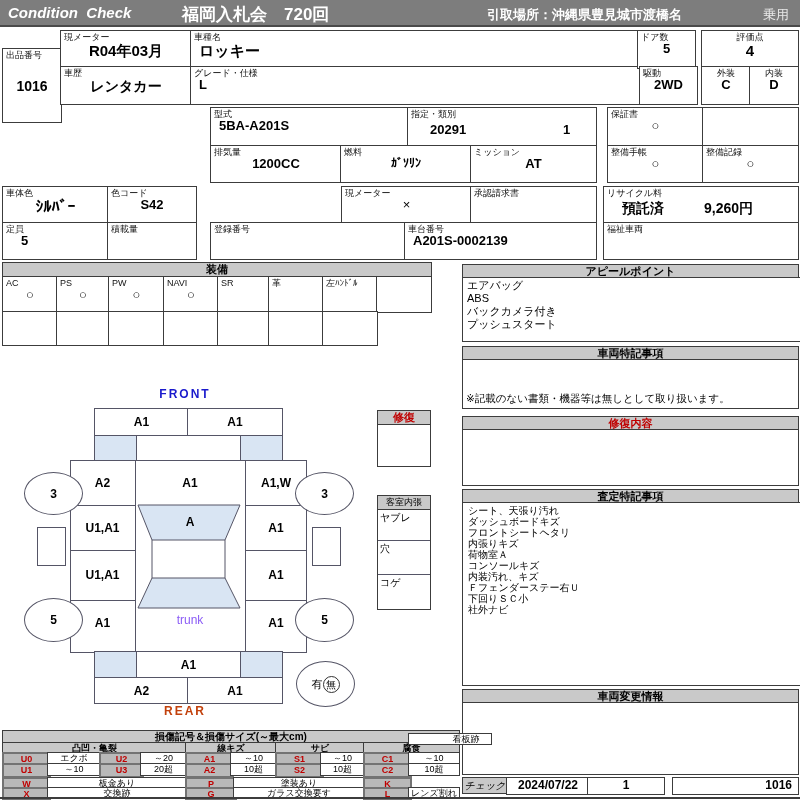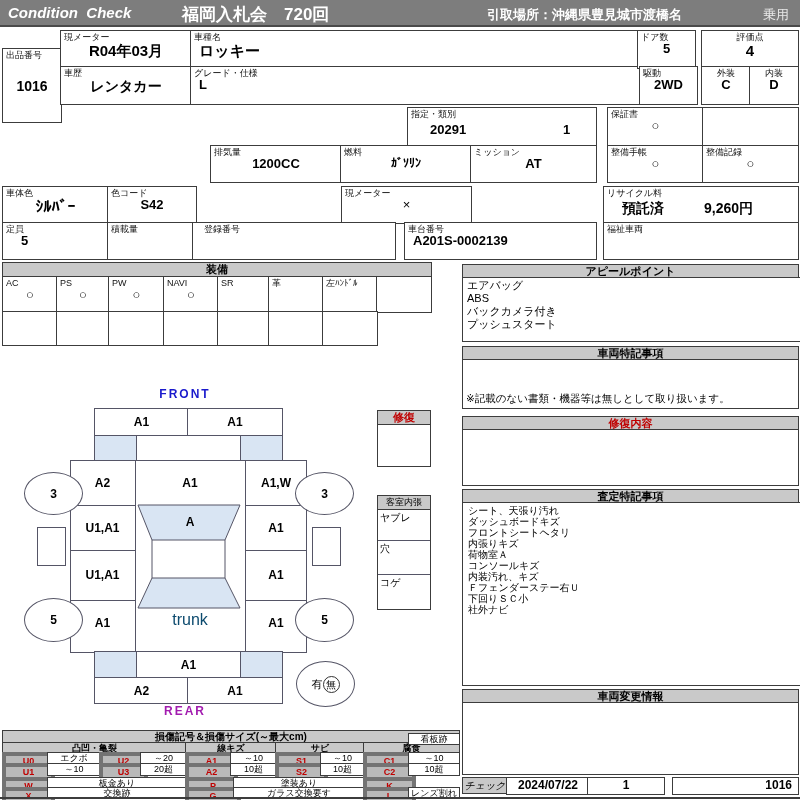--- a/index.html
+++ b/index.html
@@ -15,21 +15,21 @@
   .bx{position:absolute;border:1px solid #3c3c3c;background:#fff;overflow:hidden;}
   .dg{position:absolute;border:1px solid #556;background:#fff;}
   .dgl{position:absolute;font-weight:bold;font-size:12px;display:flex;align-items:center;justify-content:center;white-space:nowrap;}
   .ln{position:absolute;background:#556;}
   .wheel{position:absolute;border:1px solid #556;border-radius:50%;background:#fff;
          display:flex;align-items:center;justify-content:center;font-weight:bold;font-size:12px;}
   .blue{background:#d9e5f3;}
   .mark{display:block;text-align:center;font-size:13px;line-height:14px;}
   .itm{font-size:11px;line-height:13px;white-space:nowrap;}
   .aitm{font-size:10px;line-height:11px;white-space:nowrap;}
-  .code{position:absolute;background:#b9b9b9;border:4px solid #737373;color:#c00000;font-weight:bold;
+  .code{position:absolute;background:#b9b9b9;border:2px solid #737373;color:#c00000;font-weight:bold;
         font-size:9px;text-align:center;line-height:10px;overflow:hidden;}
   .desc{position:absolute;background:#fff;border:1px solid #3c3c3c;font-size:9px;text-align:center;
         line-height:10px;overflow:hidden;white-space:nowrap;}
   .ghd{position:absolute;background:#c9c9c9;border:1px solid #3c3c3c;font-size:9px;font-weight:bold;
        text-align:center;line-height:10px;overflow:hidden;}
 </style>
 </head>
 <body>
 
 <div id="page">
@@ -75,20 +75,24 @@
   </div>
   <div class="cell" style="left:701px;top:66px;width:48px;height:37px;">
     <span class="lbl" style="text-align:center;">外装</span>
     <span class="val">C</span>
   </div>
   <div class="cell" style="left:749px;top:66px;width:48px;height:37px;">
     <span class="lbl" style="text-align:center;">内装</span>
     <span class="val">D</span>
   </div>
 
+  <div class="cell" style="left:210px;top:107px;width:197px;height:38px;">
+    <span class="lbl">型式</span>
+    <span class="val vleft">5BA-A201S</span>
+  </div>
   <div class="cell" style="left:407px;top:107px;width:188px;height:38px;">
     <span class="lbl">指定・類別</span>
     <span class="abs" style="left:22px;top:14px;font-weight:bold;font-size:13px;">20291</span>
     <span class="abs" style="left:155px;top:14px;font-weight:bold;font-size:13px;">1</span>
   </div>
   <div class="cell" style="left:210px;top:145px;width:130px;height:36px;">
     <span class="lbl">排気量</span>
     <span class="val">1200CC</span>
   </div>
   <div class="cell" style="left:340px;top:145px;width:130px;height:36px;">
@@ -125,21 +129,24 @@
     <span class="lbl">定員</span>
     <span class="val vleft" style="padding-left:18px;">5</span>
   </div>
   <div class="cell" style="left:107px;top:222px;width:88px;height:36px;">
     <span class="lbl">積載量</span>
   </div>
   <div class="cell" style="left:341px;top:186px;width:129px;height:36px;">
     <span class="lbl">現メーター</span>
     <span class="mark">×</span>
   </div>
-  <div class="cell" style="left:192px;top:222px;width:194px;height:36px;padding-left:8px;">
+  <div class="cell" style="left:470px;top:186px;width:125px;height:36px;">
+    <span class="lbl">承認請求書</span>
+  </div>
+  <div class="cell" style="left:210px;top:222px;width:194px;height:36px;">
     <span class="lbl">登録番号</span>
     <span class="val vleft" style="font-size:14px;margin-top:24px;">沖縄　505 れ 6246</span>
   </div>
   <div class="cell" style="left:404px;top:222px;width:191px;height:36px;">
     <span class="lbl">車台番号</span>
     <span class="val vleft">A201S-0002139</span>
   </div>
   <div class="cell" style="left:603px;top:186px;width:194px;height:36px;">
     <span class="lbl">リサイクル料</span>
     <span class="abs" style="left:18px;top:13px;font-weight:bold;font-size:14px;">預託済</span>
@@ -259,35 +266,35 @@
 
   <div class="dgl" style="left:70px;top:460px;width:65px;height:45px;">A2</div>
   <div class="dgl" style="left:135px;top:460px;width:110px;height:45px;">A1</div>
   <div class="dgl" style="left:245px;top:460px;width:62px;height:45px;">A1,W</div>
   <div class="dgl" style="left:135px;top:508px;width:110px;height:28px;">A</div>
   <div class="dgl" style="left:70px;top:505px;width:65px;height:45px;">U1,A1</div>
   <div class="dgl" style="left:245px;top:505px;width:62px;height:45px;">A1</div>
   <div class="dgl" style="left:70px;top:550px;width:65px;height:50px;">U1,A1</div>
   <div class="dgl" style="left:245px;top:550px;width:62px;height:50px;">A1</div>
   <div class="dgl" style="left:70px;top:600px;width:65px;height:45px;">A1</div>
-  <div class="dgl" style="left:135px;top:604px;width:110px;height:32px;color:#0c4a6e;font-weight:normal;font-size:16px;">trunk</div>
+  <div class="dgl" style="left:135px;top:604px;width:110px;height:32px;color:#8b5cf6;font-weight:normal;font-size:12px;">trunk</div>
   <div class="dgl" style="left:245px;top:600px;width:62px;height:45px;">A1</div>
 
   <div class="dg" style="left:94px;top:651px;width:187px;height:26px;">
     <span class="dgl" style="inset:0;">A1</span>
   </div>
   <div class="dg blue" style="left:94px;top:651px;width:41px;height:26px;"></div>
   <div class="dg blue" style="left:240px;top:651px;width:41px;height:26px;"></div>
   <div class="dg" style="left:94px;top:677px;width:93px;height:25px;">
     <span class="dgl" style="inset:0;">A2</span>
   </div>
   <div class="dg" style="left:187px;top:677px;width:94px;height:25px;">
     <span class="dgl" style="inset:0;">A1</span>
   </div>
-  <div class="dgl" style="left:120px;top:705px;width:130px;height:12px;color:#a21caf;letter-spacing:2px;font-size:12px;">REAR</div>
+  <div class="dgl" style="left:120px;top:705px;width:130px;height:12px;color:#c2410c;letter-spacing:2px;font-size:12px;">REAR</div>
 
   <div class="wheel" style="left:24px;top:472px;width:57px;height:41px;">3</div>
   <div class="wheel" style="left:295px;top:472px;width:57px;height:41px;">3</div>
   <div class="wheel" style="left:24px;top:598px;width:57px;height:42px;">5</div>
   <div class="wheel" style="left:295px;top:598px;width:57px;height:42px;">5</div>
   <div class="dg" style="left:37px;top:527px;width:27px;height:37px;"></div>
   <div class="dg" style="left:312px;top:527px;width:27px;height:37px;"></div>
 
   <div class="wheel" style="left:296px;top:661px;width:57px;height:44px;font-weight:normal;">
     <span style="font-size:11px;">有</span>
@@ -331,21 +338,21 @@
   <div class="code" style="left:275px;top:763px;width:45px;height:11px;">S2</div>
   <div class="desc" style="left:320px;top:763px;width:43px;height:11px;">10超</div>
   <div class="code" style="left:363px;top:763px;width:45px;height:11px;">C2</div>
   <div class="desc" style="left:408px;top:763px;width:50px;height:11px;">10超</div>
 
   <div class="code" style="left:2px;top:777px;width:45px;height:10px;">W</div>
   <div class="desc" style="left:47px;top:777px;width:138px;height:10px;">板金あり</div>
   <div class="code" style="left:185px;top:777px;width:48px;height:10px;">P</div>
   <div class="desc" style="left:233px;top:777px;width:130px;height:10px;">塗装あり</div>
   <div class="code" style="left:363px;top:777px;width:45px;height:10px;">K</div>
-  <div class="desc" style="left:408px;top:733px;width:50px;height:10px;">看板跡</div>
+  <div class="desc" style="left:408px;top:733px;width:50px;height:10px;padding-left:32px;">看板跡</div>
   <div class="code" style="left:2px;top:787px;width:45px;height:10px;">X</div>
   <div class="desc" style="left:47px;top:787px;width:138px;height:10px;">交換跡</div>
   <div class="code" style="left:185px;top:787px;width:48px;height:10px;">G</div>
   <div class="desc" style="left:233px;top:787px;width:130px;height:10px;">ガラス交換要す</div>
   <div class="code" style="left:363px;top:787px;width:45px;height:10px;">L</div>
   <div class="desc" style="left:408px;top:787px;width:50px;height:10px;">レンズ割れ</div>
 
   <div class="abs" style="left:0;top:797px;width:800px;height:2px;background:#3c3c3c;"></div>
 </div>
 

